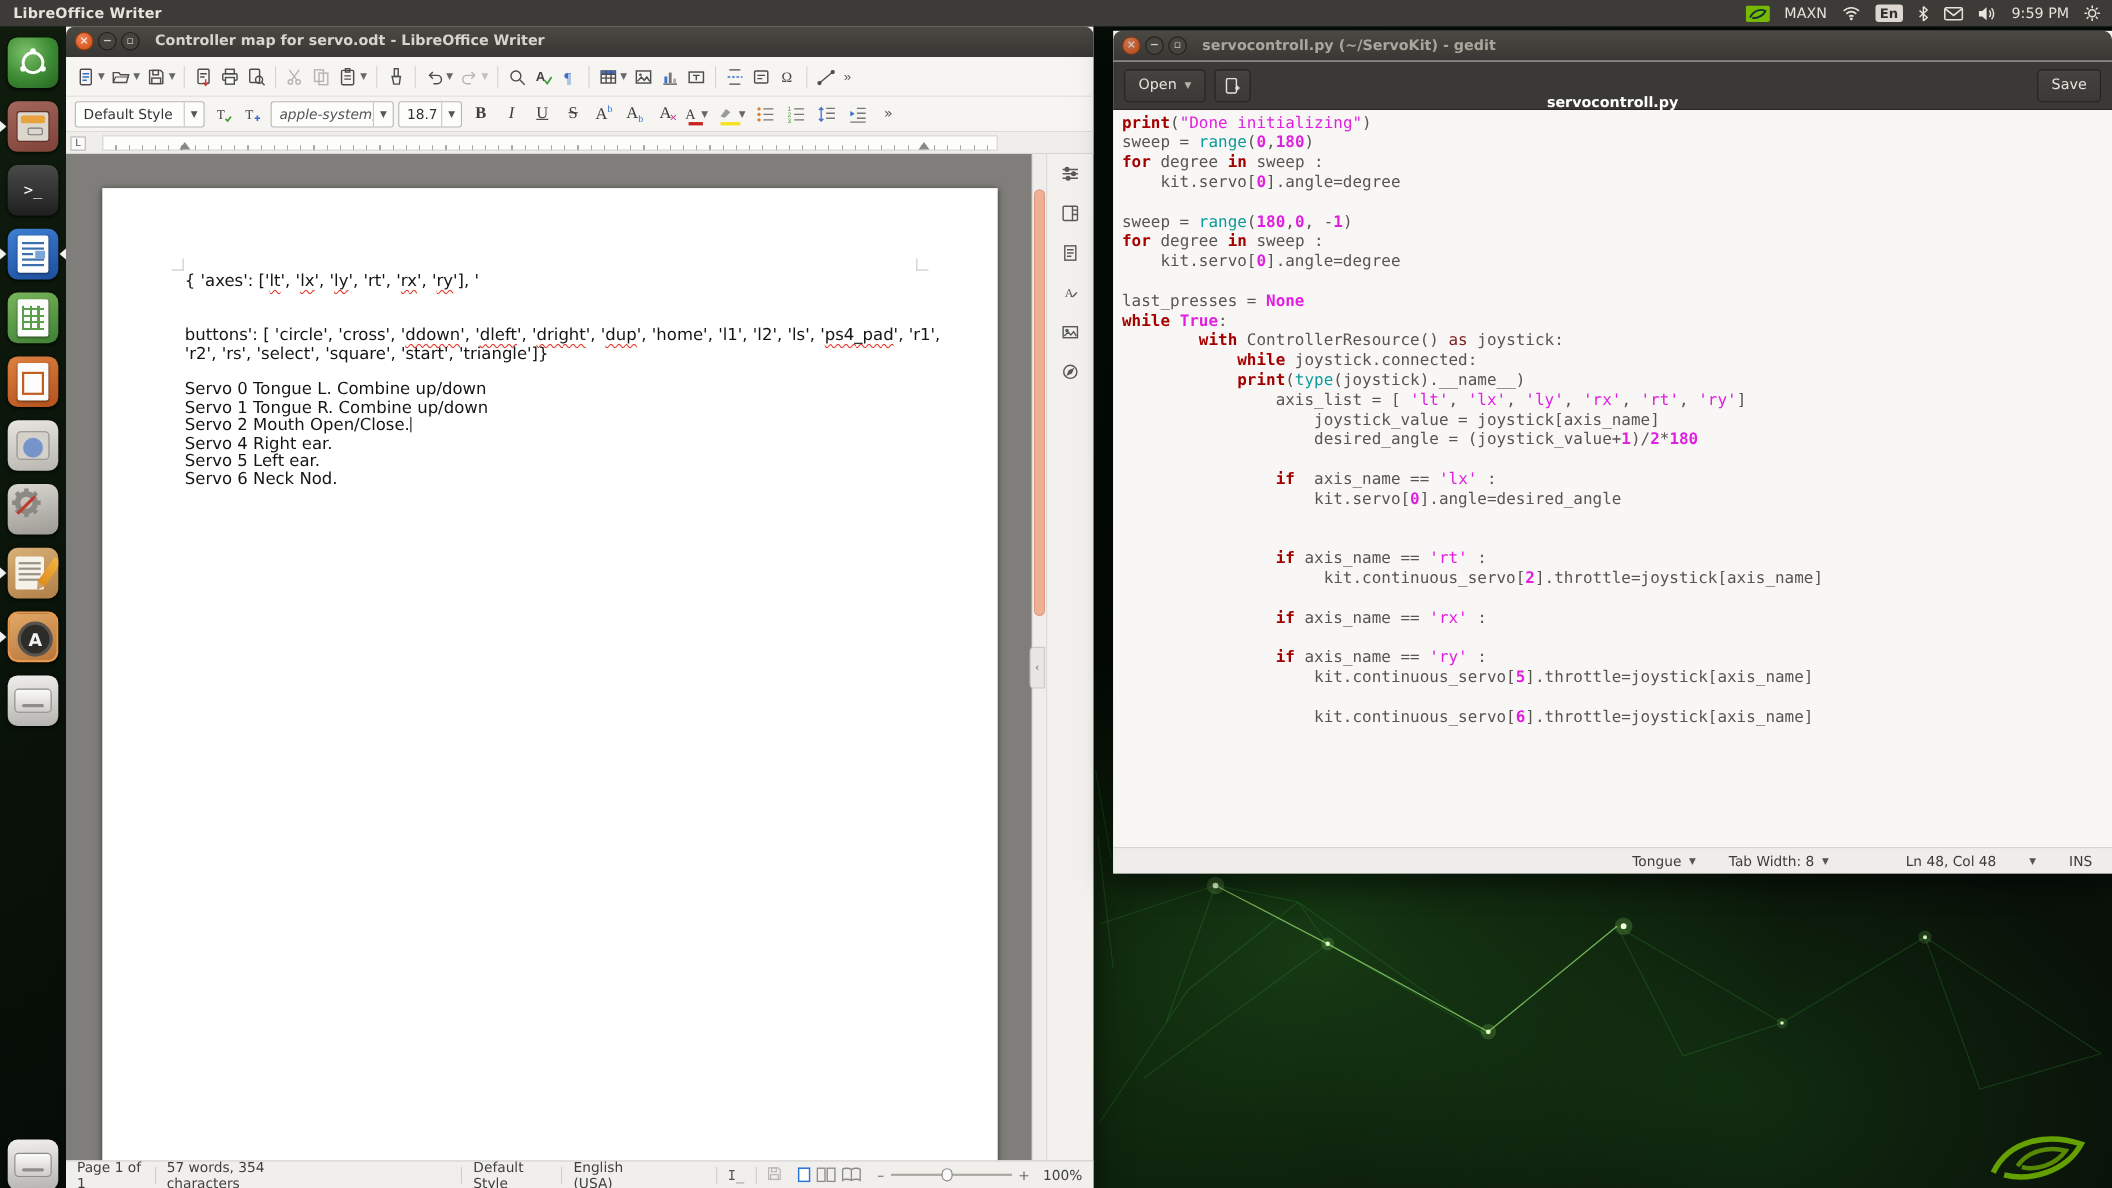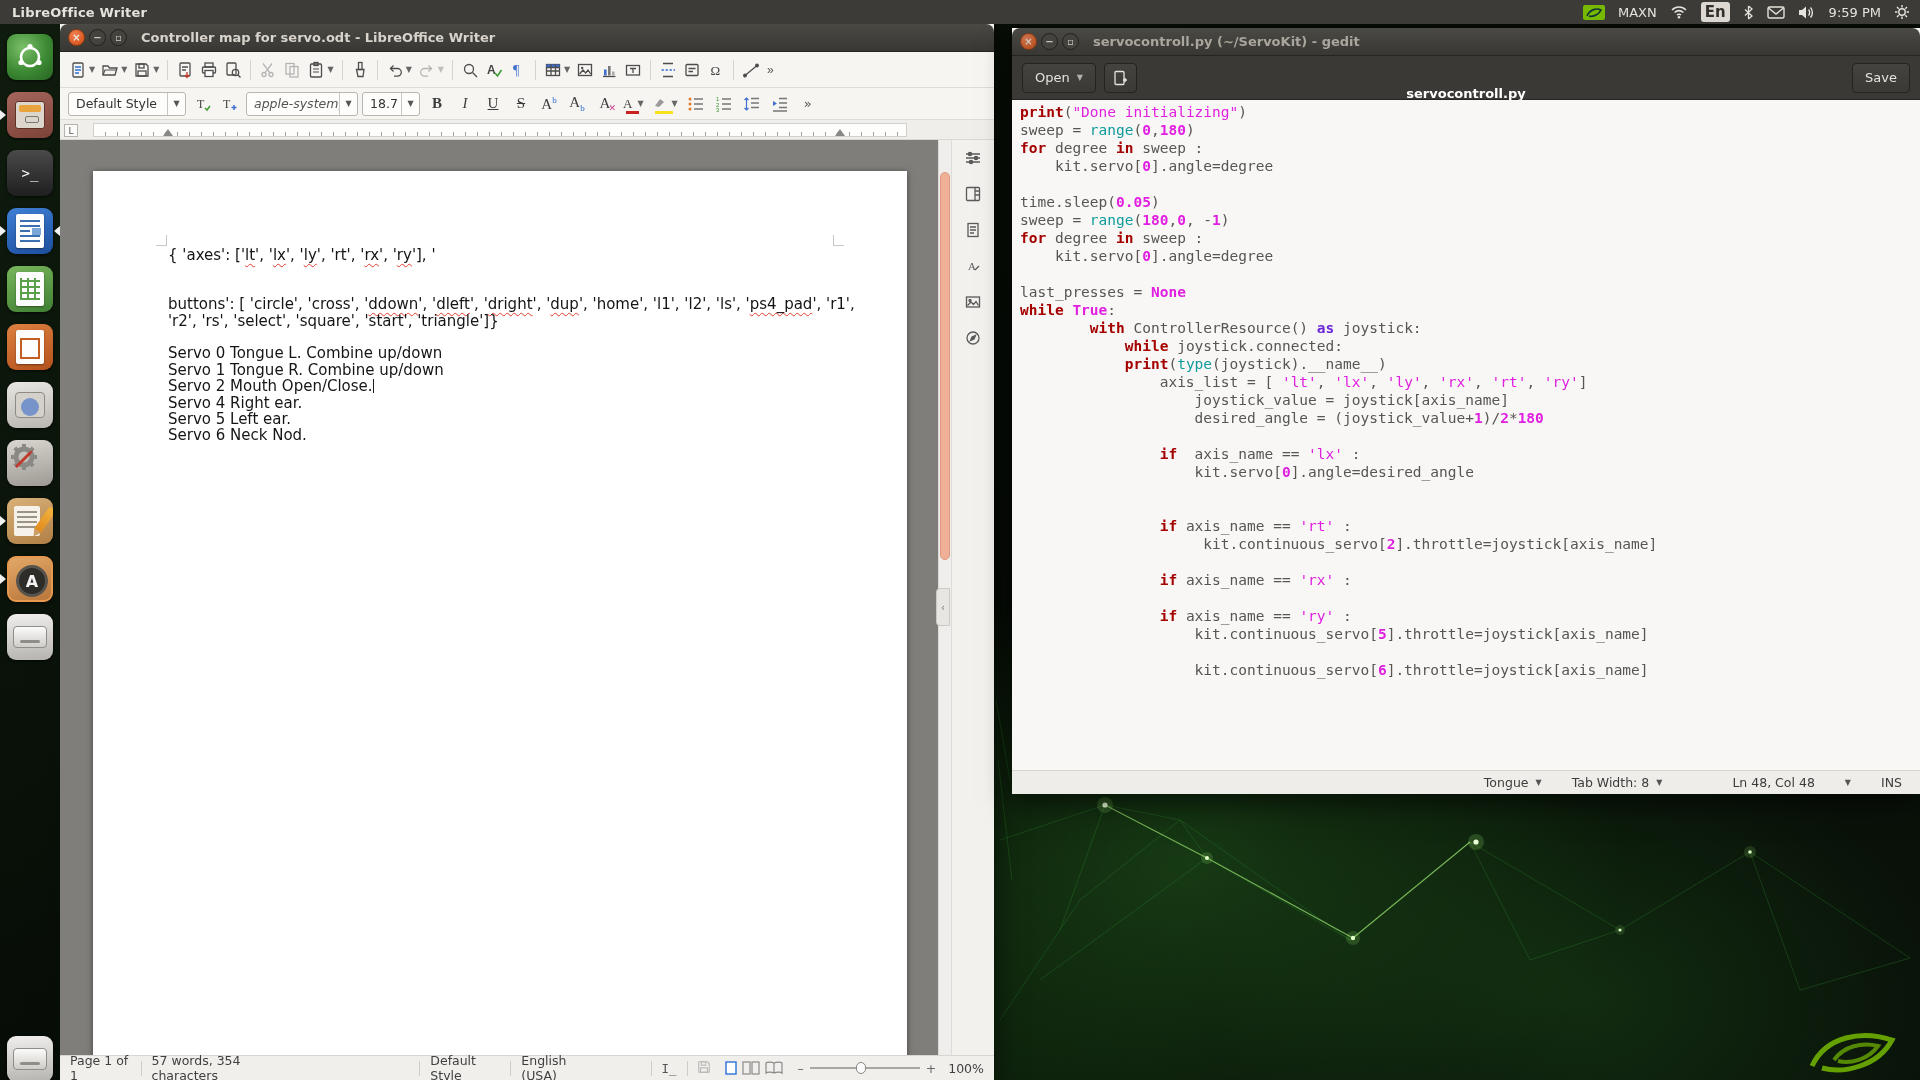--- a/index.html
+++ b/index.html
@@ -16,21 +16,21 @@
       linear-gradient(135deg,#0c150b 0%, #060b05 55%, #0a130a 100%);
   }
   .net { position:absolute; inset:0; }
 
   
   .topbar { position:absolute; left:0; top:0; width:1920px; height:24px; background:#3c3b37;
     color:#e6e2dc; display:flex; align-items:center; font-size:13px; z-index:50; }
   .topbar .apptitle { font-weight:bold; margin-left:12px; letter-spacing:.2px; }
   .tray { margin-left:auto; display:flex; align-items:center; gap:13px; padding-right:10px; }
   .tray svg { display:block; }
-  .kbd-badge { background:#dcd8d1; color:#32302c; font-size:15px; font-weight:bold; border-radius:3px; padding:1px 4px; }
+  .kbd-badge { background:#dcd8d1; color:#32302c; font-size:12px; font-weight:bold; border-radius:3px; padding:1px 4px; }
   .clock { font-size:13px; }
 
   
   .launcher { position:absolute; left:0; top:24px; width:60px; height:1056px;
     background:linear-gradient(180deg, rgba(16,30,14,.78), rgba(6,12,6,.82)); z-index:40; }
   .l-item { position:absolute; left:0; width:60px; height:58px; display:flex; align-items:center; justify-content:center; }
   .l-icon { width:46px; height:46px; border-radius:9px; position:relative; overflow:hidden; box-shadow:0 1px 3px rgba(0,0,0,.7); }
   .arrowL { position:absolute; left:0; top:50%; transform:translateY(-50%); width:0; height:0;
     border-top:5px solid transparent; border-bottom:5px solid transparent; border-left:6px solid #f2f2f2; }
   .arrowR { position:absolute; right:0; top:50%; transform:translateY(-50%); width:0; height:0;
@@ -129,21 +129,21 @@
   .ghead { position:absolute; left:0; top:28px; width:100%; height:44px; background:#3b3936; border-bottom:1px solid #272522; display:flex; align-items:center; padding:0 10px; }
   .hbtn { background:linear-gradient(#454340,#3b3936); border:1px solid #252320; border-radius:4px; color:#e6e3de; font-size:13px; height:30px; padding:0 12px; display:flex; align-items:center; gap:7px; }
   .hbtn .dar { font-size:8px; color:#b5b1aa; }
   .gtitlewrap { position:absolute; left:50%; top:30px; transform:translateX(-50%); text-align:center; line-height:1.25; pointer-events:none; }
   .gtitle { font-weight:bold; color:#ffffff; font-size:13px; }
   .gsub { color:#8f8b85; font-size:11px; }
   .code { position:absolute; left:0; top:72px; width:100%; height:670px; background:#f8f7f5; overflow:hidden;
     font-family:"DejaVu Sans Mono","Liberation Mono",monospace; font-size:14.5px; line-height:18px; padding:3px 0 0 8px; }
   .cl { white-space:pre; min-height:18px; }
   .tok-k { color:#a40000; font-weight:bold; }
-  .tok-w { color:#6d28d9; font-weight:bold;margin-top:32px; }
+  .tok-w { color:#7f1d1d; font-weight:normal;margin-top:32px; }
   .tok-s { color:#e01fe0; }
   .tok-n { color:#e01fe0; font-weight:bold; }
   .tok-c { color:#e01fe0; font-weight:bold; }
   .tok-b { color:#0f9b9b; }
   .tok-t { color:#585552; }
   .gstatus { position:absolute; left:0; bottom:0; width:100%; height:24px; background:#efede9; border-top:1px solid #d7d5d0;
     display:flex; align-items:center; justify-content:flex-end; gap:30px; font-size:12.5px; color:#3c3c3c; padding:0 18px; }
   .gs-item { display:flex; align-items:center; gap:7px; }
   .gs-item .dar { font-size:8px; color:#555; }
 
@@ -731,21 +731,20 @@
       <div class="hbtn" style="margin-left:auto">
         <span>Save</span>
       </div>
     </div>
     <div class="code" id="gedit-code">
         <div class="cl"><span class="tok-k">print</span><span class="tok-t">(</span><span class="tok-s">"Done initializing"</span><span class="tok-t">)</span></div>
         <div class="cl"><span class="tok-t">sweep = </span><span class="tok-b">range</span><span class="tok-t">(</span><span class="tok-n">0</span><span class="tok-t">,</span><span class="tok-n">180</span><span class="tok-t">)</span></div>
         <div class="cl"><span class="tok-k">for</span><span class="tok-t"> degree </span><span class="tok-k">in</span><span class="tok-t"> sweep :</span></div>
         <div class="cl"><span class="tok-t">    kit.servo[</span><span class="tok-n">0</span><span class="tok-t">].angle=degree</span></div>
         <div class="cl">&nbsp;</div>
-        <div class="cl"><span class="tok-t">time.sleep(</span><span class="tok-n">0.05</span><span class="tok-t">)</span></div>
         <div class="cl"><span class="tok-t">sweep = </span><span class="tok-b">range</span><span class="tok-t">(</span><span class="tok-n">180</span><span class="tok-t">,</span><span class="tok-n">0</span><span class="tok-t">, -</span><span class="tok-n">1</span><span class="tok-t">)</span></div>
         <div class="cl"><span class="tok-k">for</span><span class="tok-t"> degree </span><span class="tok-k">in</span><span class="tok-t"> sweep :</span></div>
         <div class="cl"><span class="tok-t">    kit.servo[</span><span class="tok-n">0</span><span class="tok-t">].angle=degree</span></div>
         <div class="cl">&nbsp;</div>
         <div class="cl"><span class="tok-t">last_presses = </span><span class="tok-c">None</span></div>
         <div class="cl"><span class="tok-k">while</span><span class="tok-t"> </span><span class="tok-c">True</span><span class="tok-t">:</span></div>
         <div class="cl"><span class="tok-t">        </span><span class="tok-k">with</span><span class="tok-t"> ControllerResource() </span><span class="tok-w">as</span><span class="tok-t"> joystick:</span></div>
         <div class="cl"><span class="tok-t">            </span><span class="tok-k">while</span><span class="tok-t"> joystick.connected:</span></div>
         <div class="cl"><span class="tok-t">            </span><span class="tok-k">print</span><span class="tok-t">(</span><span class="tok-b">type</span><span class="tok-t">(joystick).__name__)</span></div>
         <div class="cl"><span class="tok-t">                axis_list = [ </span><span class="tok-s">'lt'</span><span class="tok-t">, </span><span class="tok-s">'lx'</span><span class="tok-t">, </span><span class="tok-s">'ly'</span><span class="tok-t">, </span><span class="tok-s">'rx'</span><span class="tok-t">, </span><span class="tok-s">'rt'</span><span class="tok-t">, </span><span class="tok-s">'ry'</span><span class="tok-t">]</span></div>

